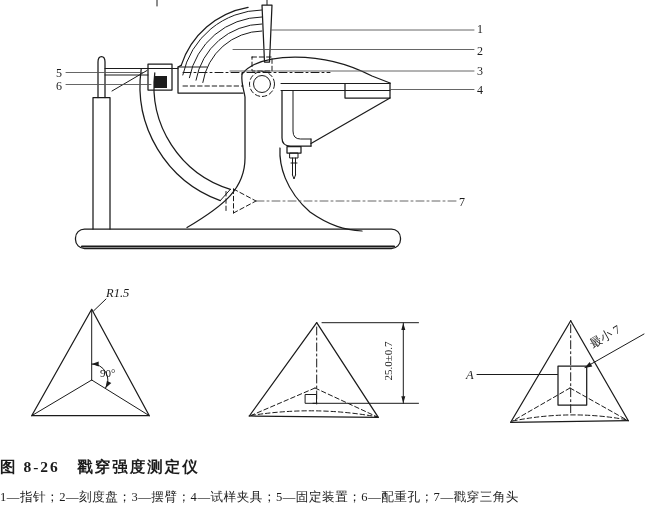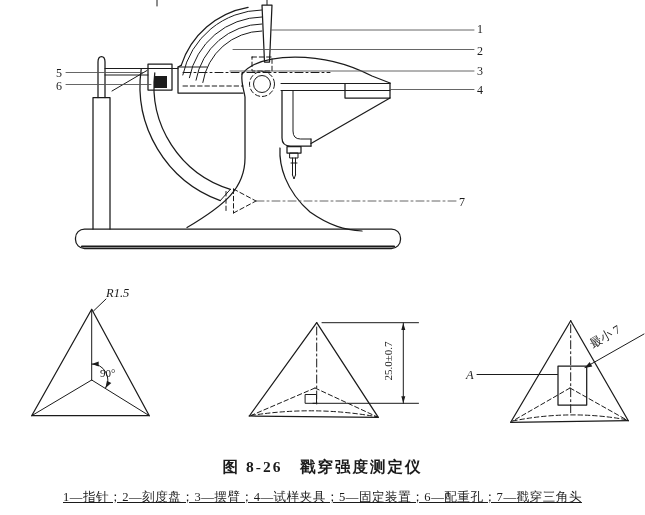--- a/index.html
+++ b/index.html
@@ -11,23 +11,23 @@
   svg .leader{stroke:#555555;stroke-width:0.9;}
   svg .thin{stroke-width:1;}
   svg .thick{stroke-width:2.2;}
   svg .dash{stroke-dasharray:4.5 2.8;}
   svg .dashdot{stroke-dasharray:8 3 2 3;}
   svg .solidfill{fill:#1b1b1b;stroke:none;}
   svg .whitefill{fill:#ffffff;}
   svg text{fill:#1b1b1b;stroke:none;font-family:"Liberation Serif","DejaVu Serif",serif;}
   svg text.num{font-size:12px;}
   svg text.it{font-style:italic;}
-  .cap{position:absolute;left:0;width:100%;text-align:center;color:#1b1b1b;white-space:nowrap;}
+  .cap{position:absolute;left:0;width:100%;color:#1b1b1b;white-space:nowrap;}
   .cap-title{top:457px;font-size:15.5px;font-weight:700;letter-spacing:2px;}
-  .cap-legend{top:489px;font-size:12.6px;letter-spacing:0.5px;text-decoration:underline;}
+  .cap-legend{top:489px;font-size:12.6px;letter-spacing:0.5px;}
 </style>
 </head>
 <body>
 
 <div class="page">
 
 <svg width="645" height="515" viewBox="0 0 645 515">
 
   <g>
     <path class="thin" d="M157,0 V6"></path>

